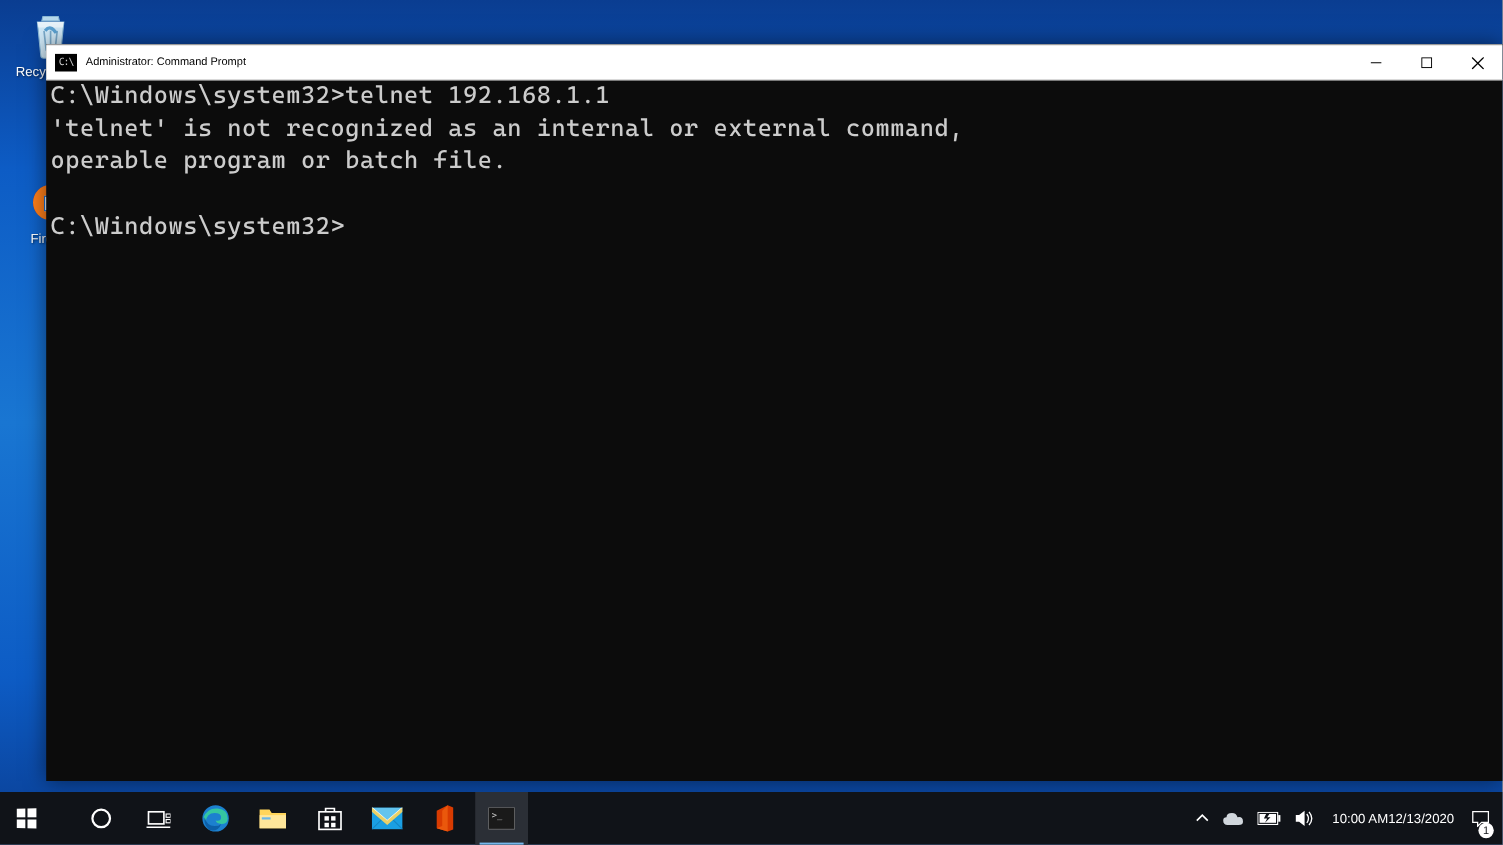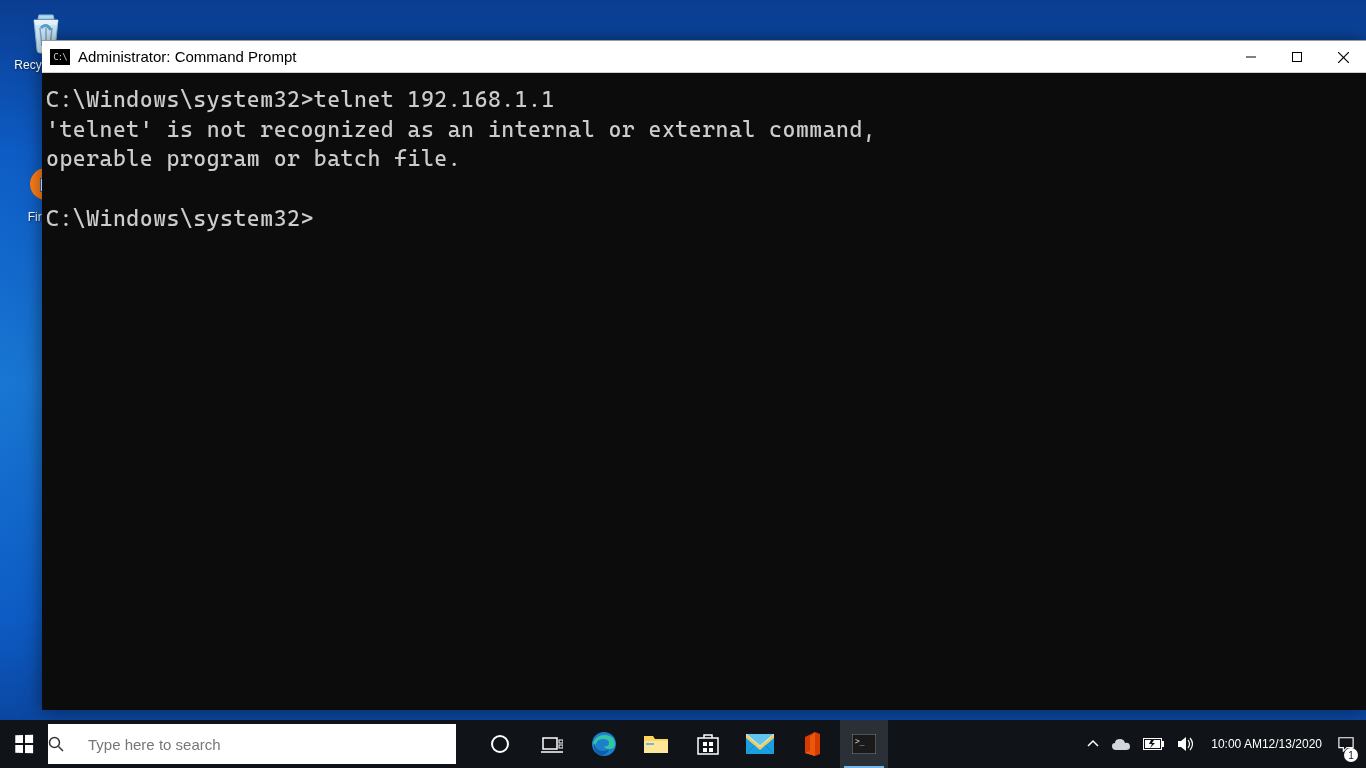--- a/index.html
+++ b/index.html
@@ -21,25 +21,25 @@
       position: absolute; left: 42px; top: 40px; right: 0; width: 1324px; height: 670px;
       background: #0c0c0c; border-top: 1px solid #999;
       box-shadow: 0 0 18px rgba(0,0,0,.5);
     }
     .titlebar {
       height: 32px; background: #fff; display: flex; align-items: center;
       border-bottom: 1px solid #d0d0d0;
     }
     .titlebar .app-icon { width: 20px; height: 16px; margin: 0 8px; background: #000; display:flex; align-items:center; justify-content:center; }
     .titlebar .app-icon span { color:#ccc; font-size:9px; font-family: Consolas, monospace; letter-spacing: -1px; }
-    .titlebar .title { flex: 1; font-size: 15px; color: #000; }
+    .titlebar .title { flex: 1; font-size: 10px; color: #000; }
     .win-controls { display: flex; height: 100%; }
     .win-btn { width: 46px; height: 32px; display: flex; align-items: center; justify-content: center; font-size: 13px; color: #000; }
     .terminal {
-      padding: 12px 4px; font-family: Consolas, "Cascadia Mono", monospace;
+      padding: 0 4px; font-family: Consolas, "Cascadia Mono", monospace;
       font-size: 22px; color: #ccc; white-space: pre; line-height: 1.35;
       letter-spacing: 0.5px;
     }
 
     
     .taskbar {
       position: absolute; left:0; right:0; bottom:0; height: 48px;
       background: #101318; display: flex; align-items: center; color: #fff;
     }
     .start-btn { width: 48px; height: 48px; display:flex; align-items:center; justify-content:center; }
@@ -124,29 +124,20 @@
 
   <div class="taskbar">
     <div class="start-btn">
       <div class="start-logo">
           <div></div>
           <div></div>
           <div></div>
           <div></div>
         </div>
     </div>
-    <div class="search-box">
-      <div class="search-icon">
-        <svg width="16" height="16" viewBox="0 0 16 16">
-            <circle cx="6.5" cy="6.5" r="5" fill="none" stroke="#333" stroke-width="1.5"></circle>
-            <line x1="10.5" y1="10.5" x2="15" y2="15" stroke="#333" stroke-width="1.5"></line>
-          </svg>
-      </div>
-      <div class="placeholder">Type here to search</div>
-    </div>
 
     <div class="task-icons">
       <div class="task-item">
         <svg width="20" height="20">
             <circle cx="10" cy="10" r="8" fill="none" stroke="#fff" stroke-width="2"></circle>
           </svg>
       </div>
       <div class="task-item">
         <svg width="22" height="18" viewBox="0 0 22 18">
           <rect x="2" y="3" width="14" height="11" fill="none" stroke="#fff" stroke-width="1.5"></rect>

